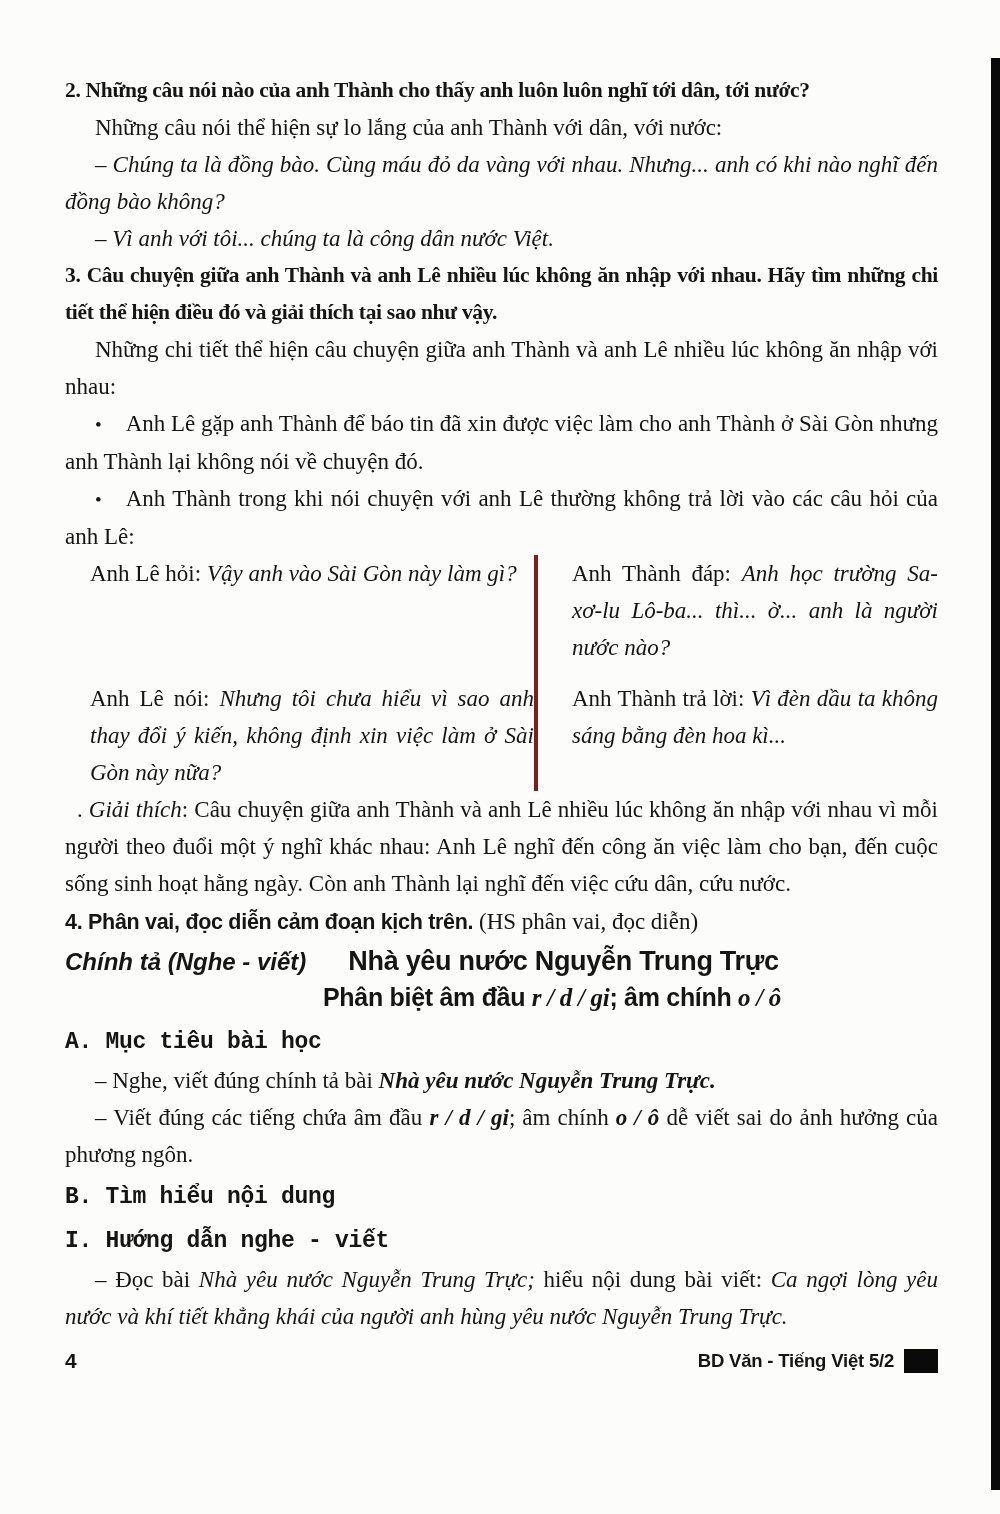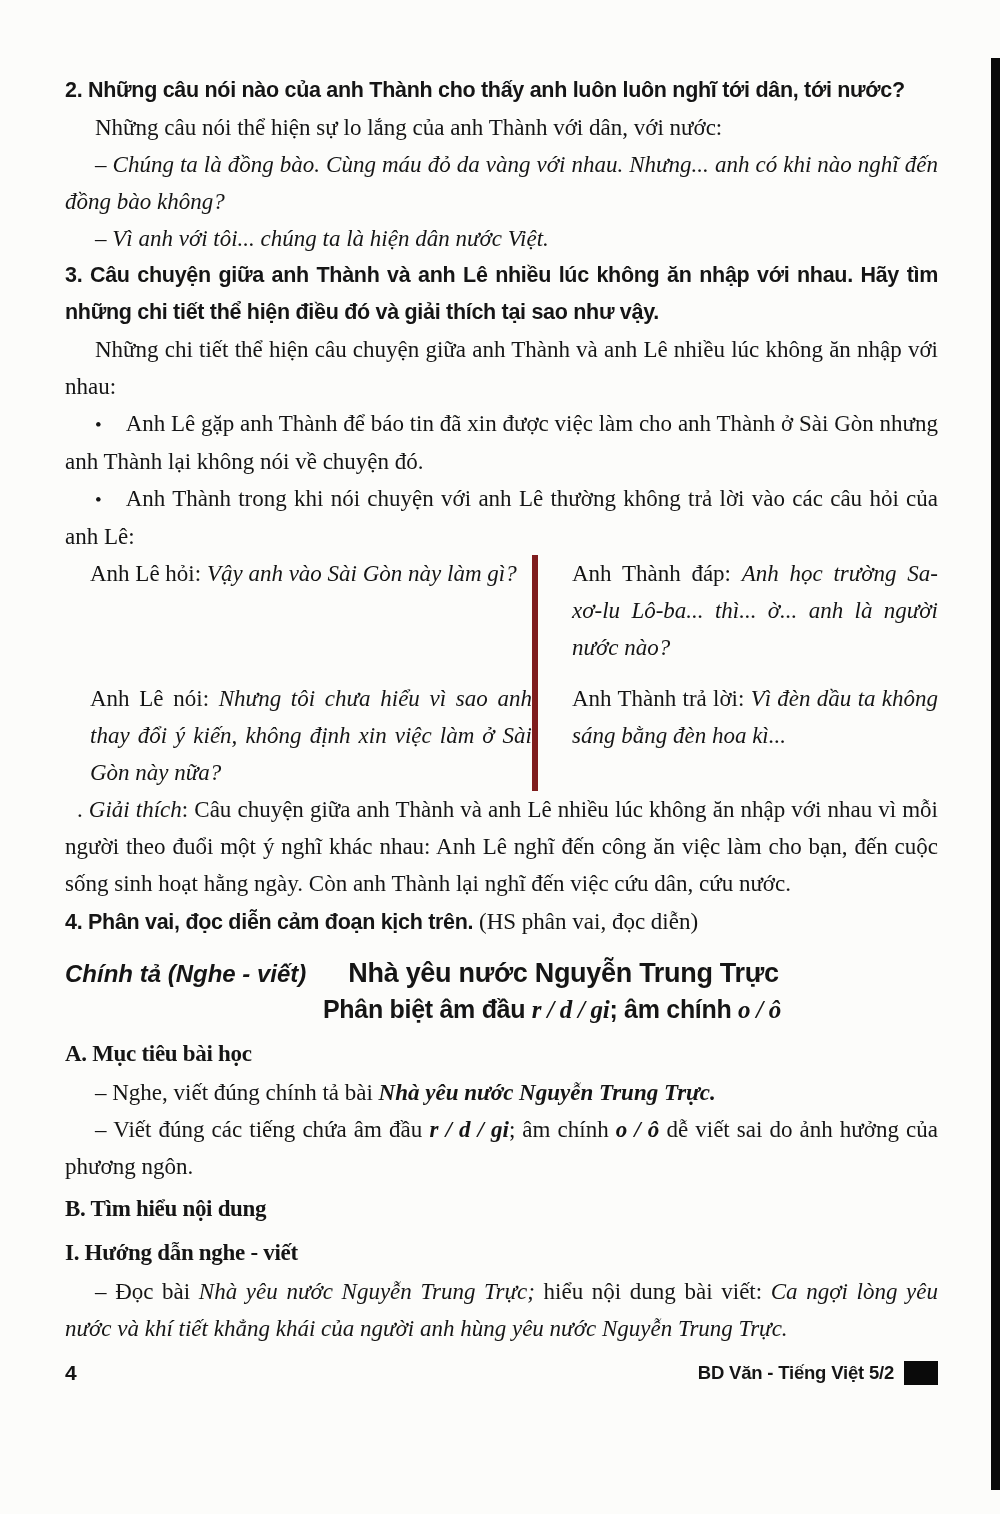--- a/index.html
+++ b/index.html
@@ -13,58 +13,58 @@
   }
   .page { padding:72px 62px 0 65px; position:relative; }
 
   p { font-size:23px; line-height:37px; text-align:justify; }
   .indent { text-indent:30px; }
   .small-indent { text-indent:12px; }
   .it { font-style:italic; }
   .bi { font-weight:700; font-style:italic; }
 
   .hnum {
-    font-family:Liberation Sans, sans-serif;
+    font-family:Liberation Serif, serif;
     font-weight:700;
     font-size:21.5px;
     line-height:37px;
     letter-spacing:-0.3px;
     text-align:justify;
   }
 
   .bullet { margin-right:24px; font-size:19px; }
 
   
   .dialog { display:grid; grid-template-columns:448px 1fr; margin-left:25px; }
-  .dl { border-right:6px solid #7f1d1d; }
+  .dl { border-right:4px solid #7f1d1d; }
   .dr { padding-left:34px; }
   .row1 { padding-bottom:14px; }
   .dialog p { text-align:justify; }
 
   
-  .secheader { display:flex; align-items:baseline; margin-top:16px; }
+  .secheader { display:flex; align-items:baseline; margin-top:4px; }
   .seclabel {
     font-family:"Liberation Sans", sans-serif;
     font-weight:700; font-style:italic;
     font-size:24px; white-space:nowrap;
   }
   .sectitle {
     font-family:Liberation Sans, sans-serif;
     font-weight:700; font-size:27px;
     margin-left:42px; letter-spacing:-0.3px; white-space:nowrap;
   }
   .subtitle {
     font-family:"Liberation Sans", sans-serif;
     font-weight:700; font-size:25px;
     margin:6px 0 10px 258px; letter-spacing:-0.3px;
   }
   .subtitle .bi { font-family:"Liberation Serif", serif; font-size:25px; }
 
   .habc {
-    font-family:Liberation Serif, serif;
+    font-family:Liberation Mono, monospace;
     font-weight:700; font-size:23px; line-height:40px;
     letter-spacing:-0.3px; margin-top:4px;
   }
 
   .q4line { line-height:40px; }
   .q4line .hnum-inline {
     font-family:"Liberation Sans", sans-serif;
     font-weight:700; font-size:21.5px; letter-spacing:-0.3px;
   }
 
@@ -88,21 +88,21 @@
 </head>
 <body>
 
 <div class="page">
 
   <p class="hnum">2. Những câu nói nào của anh Thành cho thấy anh luôn luôn nghĩ tới dân, tới nước?</p>
 
   <p class="indent">Những câu nói thể hiện sự lo lắng của anh Thành với dân, với nước:</p>
 
   <p class="indent it">–  Chúng ta là đồng bào. Cùng máu đỏ da vàng với nhau. Nhưng... anh có khi nào nghĩ đến đồng bào không?</p>
-  <p class="indent it">–  Vì anh với tôi... chúng ta là hiện dân nước Việt.</p>
+  <p class="indent it">–  Vì anh với tôi... chúng ta là công dân nước Việt.</p>
 
   <p class="hnum">3. Câu chuyện giữa anh Thành và anh Lê nhiều lúc không ăn nhập với nhau. Hãy tìm những chi tiết thể hiện điều đó và giải thích tại sao như vậy.</p>
 
   <p class="indent">Những chi tiết thể hiện câu chuyện giữa anh Thành và anh Lê nhiều lúc không ăn nhập với nhau:</p>
 
   <p class="indent">
     <span class="bullet">•</span><span>Anh Lê gặp anh Thành để báo tin đã xin được việc làm cho anh Thành ở Sài Gòn nhưng anh Thành lại không nói về chuyện đó.</span>
   </p>
 
   <p class="indent">

